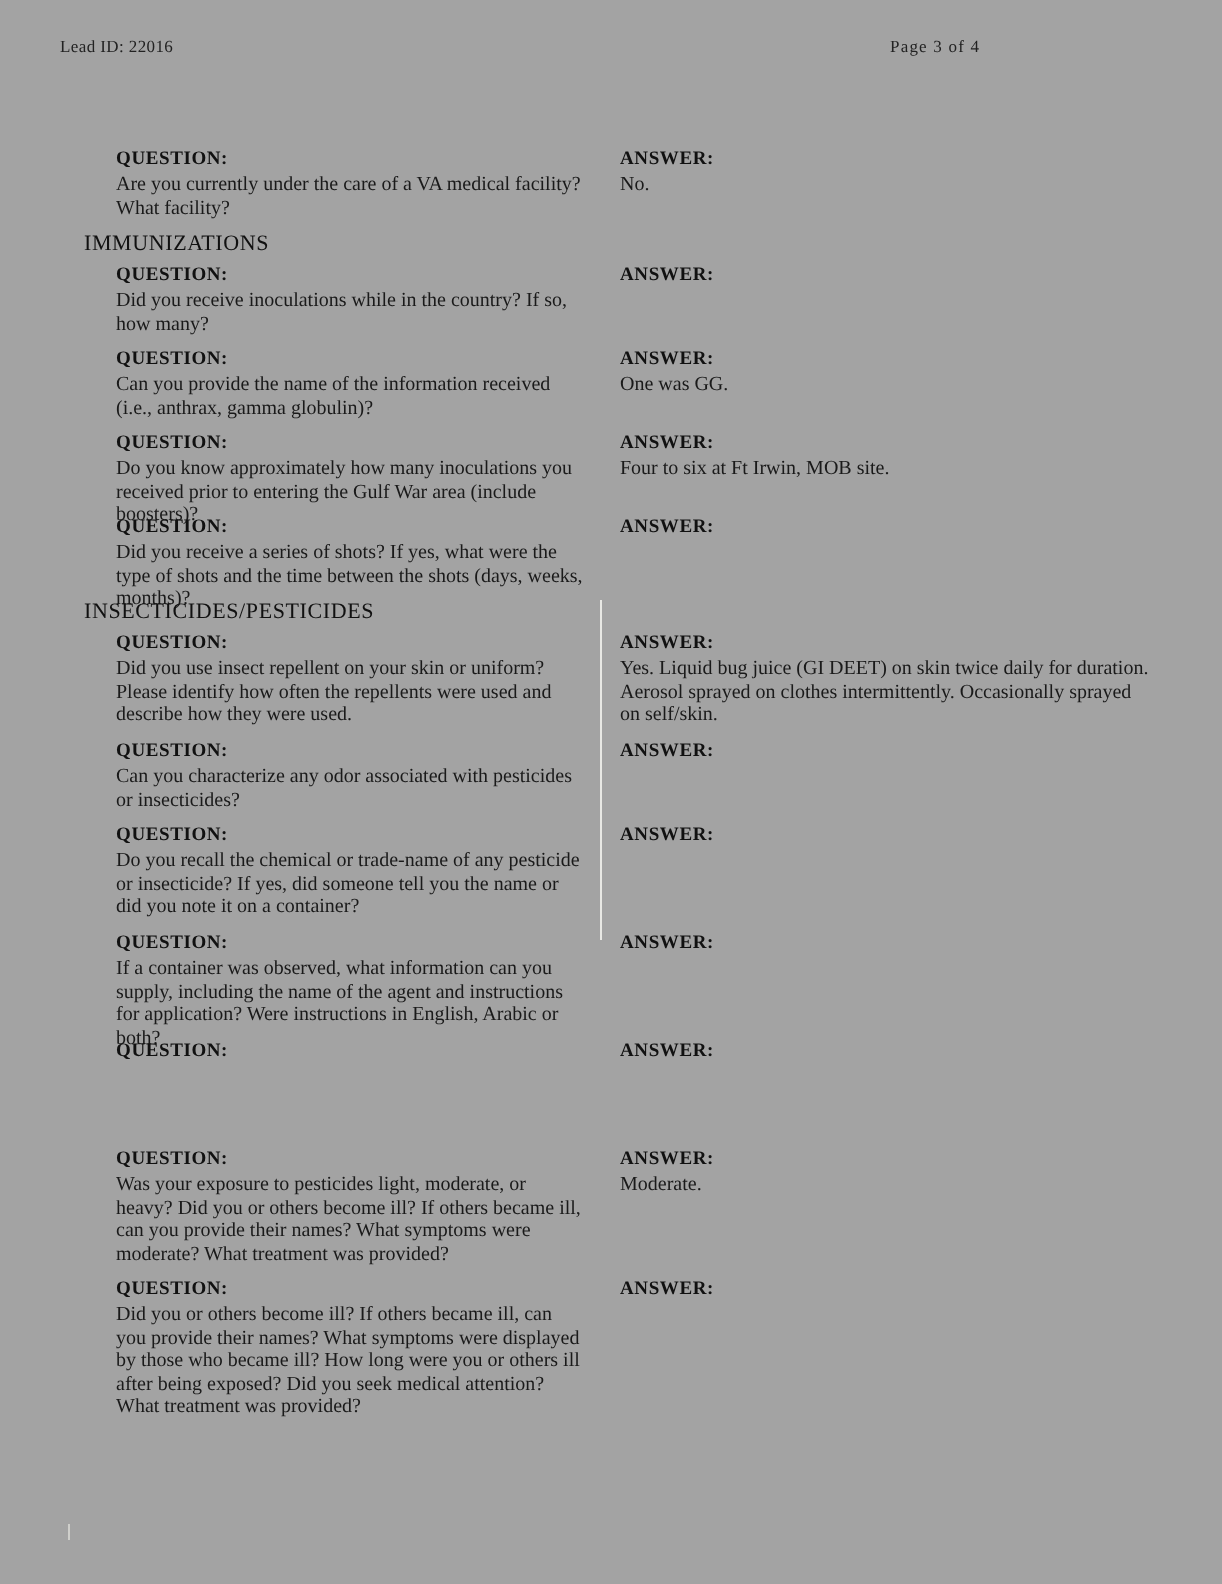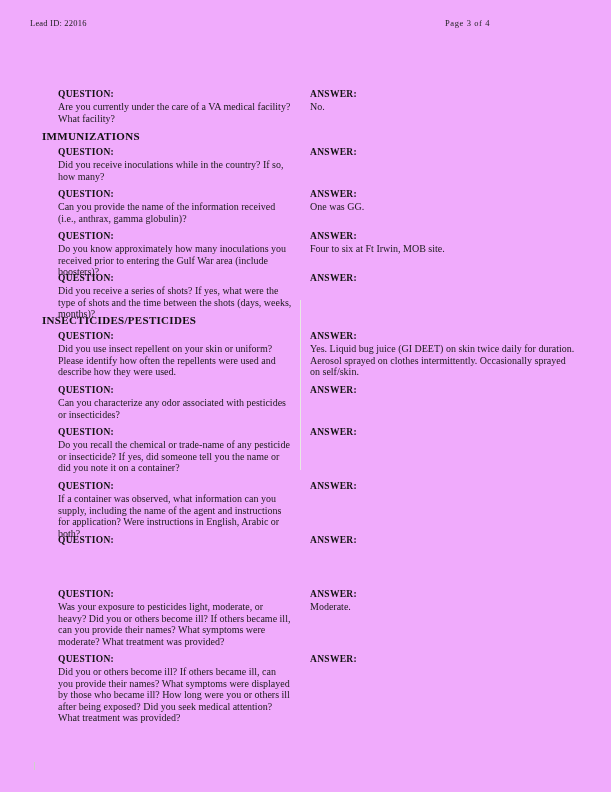--- a/index.html
+++ b/index.html
@@ -13,21 +13,21 @@
     font-family: "Liberation Serif", serif;
     color: #1a1a1a;
     position: relative;
     overflow: hidden;
   }
   .page {
     position: absolute;
     left: 0; top: 0;
     width: 611px;
     height: 792px;
-    background: #f0abfc;
+    background: #a3a3a3;
   }
   .header {
     position: absolute;
     top: 18px;
     left: 0;
     width: 611px;
     height: 16px;
     font-size: 8.5px;
     color: #222;
   }
@@ -40,32 +40,32 @@
   .page-num {
     position: absolute;
     left: 445px;
     top: 0;
     letter-spacing: 0.6px;
     text-align: right;
   }
   .content {
     position: absolute;
     left: 0;
-    top: 88px;
+    top: 74px;
     width: 492px;
   }
   .qa-block {
     position: relative;
     width: 611px;
     margin-bottom: 6px;
   }
   .section-head {
     position: relative;
     font-size: 11px;
-    font-weight: bold;
+    font-weight: normal;
     letter-spacing: 0.3px;
     margin: 2px 12px 4px 42px;
     color: #111;
   }
   .q-col {
     position: absolute;
     left: 58px;
     top: 0;
     width: 235px;
   }

